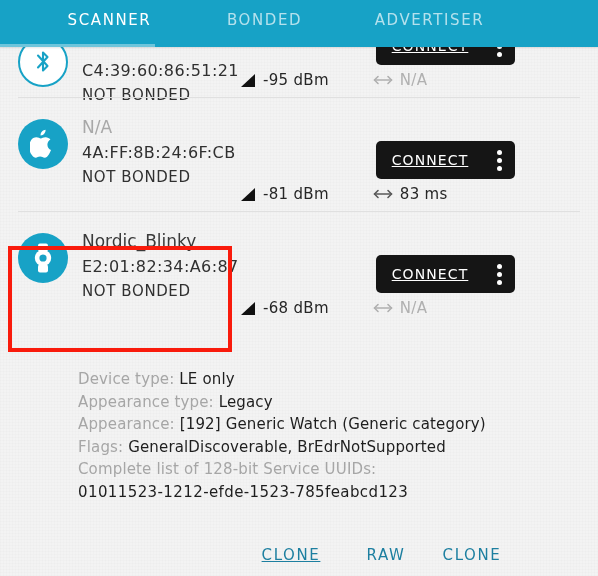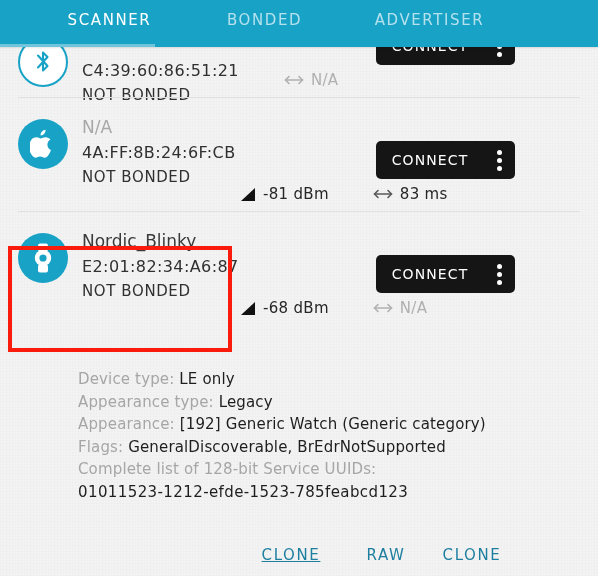--- a/index.html
+++ b/index.html
@@ -186,20 +186,21 @@
   .connect-label {
     position: absolute;
     left: 0; top: 0;
     width: 108px;
     height: 38px;
     line-height: 38px;
     text-align: center;
     color: #ffffff;
     font-size: 14px;
     letter-spacing: 1.1px;
+    text-decoration: underline;
   }
   .kebab {
     position: absolute;
     right: 13px;
     top: 9px;
     width: 5px;
     height: 21px;
     display: flex;
     flex-direction: column;
     justify-content: space-between;
@@ -283,20 +284,26 @@
         <svg width="22" height="26" viewBox="0 0 22 26" aria-hidden="true">
           <path d="M6 6.5 L15.5 17 L11 21.5 L11 3.5 L15.5 8 L6 18.5" fill="none" stroke="#17a2c6" stroke-width="2.1" stroke-linecap="round" stroke-linejoin="round"></path>
         </svg>
       </div>
       <div class="dev-text">
         <div class="dev-name"></div>
         <div class="dev-addr">C4:39:60:86:51:21</div>
         <div class="dev-bond">NOT BONDED</div>
       </div>
       <div class="dev-metrics">
+        <div class="rssi-block">
+          <svg class="sig-icon" viewBox="0 0 17 15" aria-hidden="true">
+            <path d="M1 14 L15 14 L15 1 Z" fill="#111111"></path>
+          </svg>
+          <span class="metric-val">-95 dBm</span>
+        </div>
         <div class="interval-block">
           <svg class="arrows-icon" viewBox="0 0 20 14" aria-hidden="true">
             <g fill="none" stroke="#b0b0b0" stroke-width="1.6" stroke-linecap="round" stroke-linejoin="round">
               <path d="M1.5 7 L18.5 7"></path>
               <path d="M5 3.5 L1.5 7 L5 10.5"></path>
               <path d="M15 3.5 L18.5 7 L15 10.5"></path>
             </g>
           </svg>
           <span class="metric-val dim">N/A</span>
         </div>

